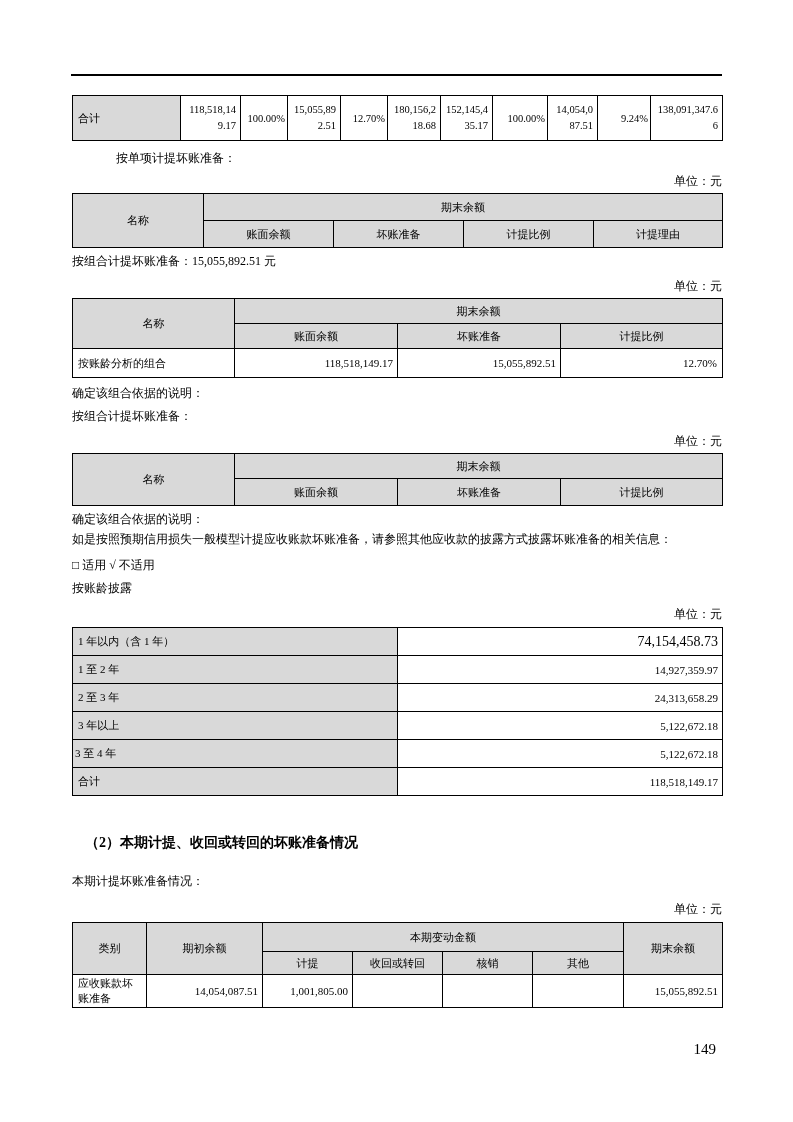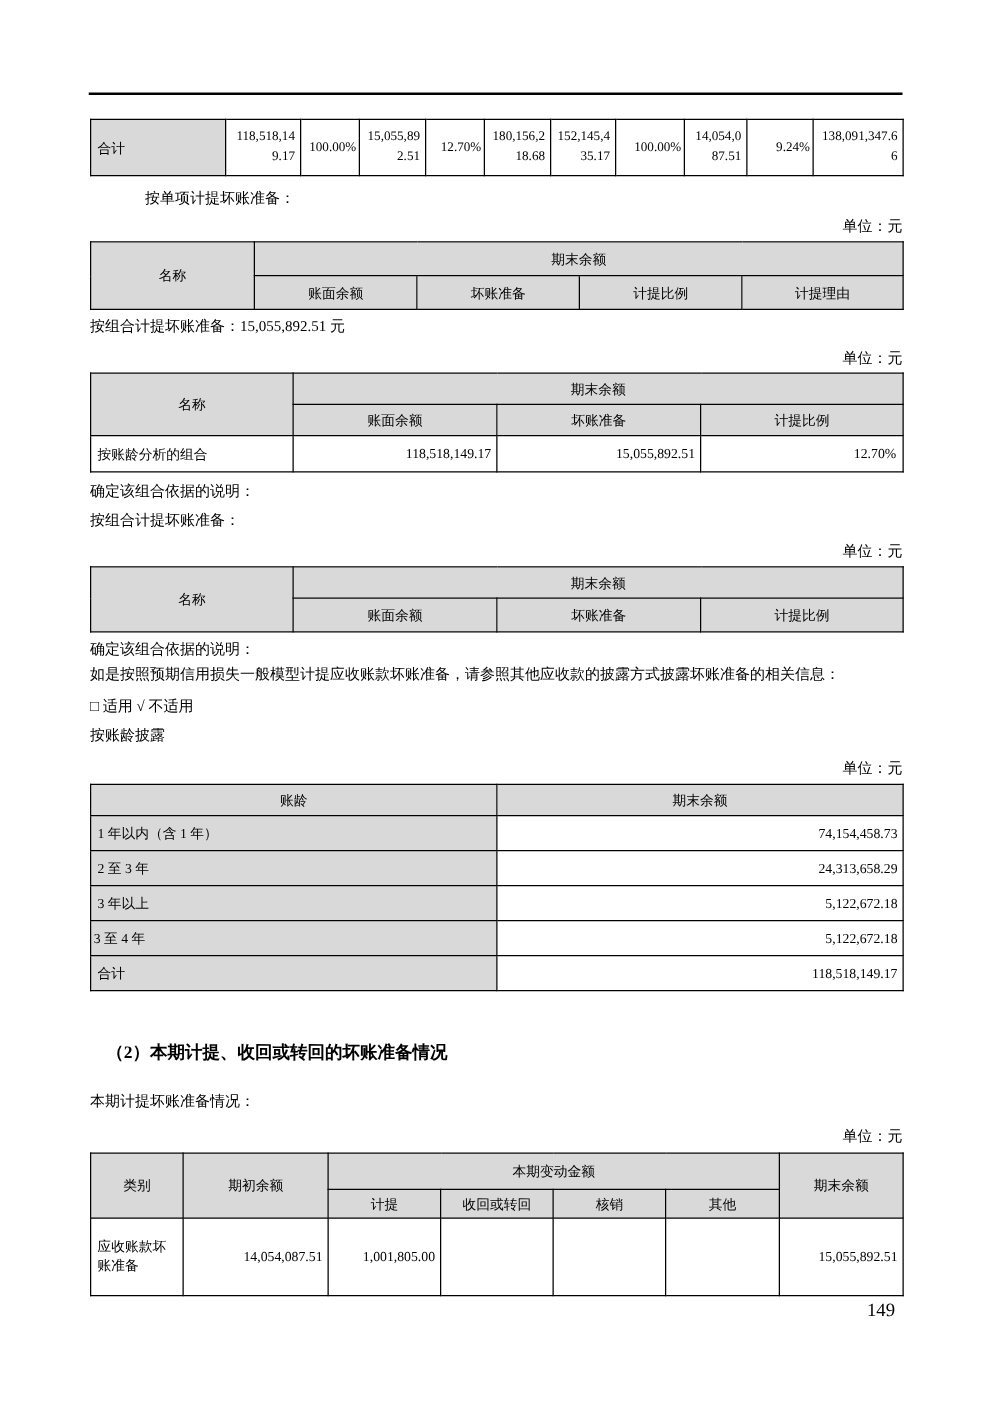--- a/index.html
+++ b/index.html
@@ -27,21 +27,21 @@
   .pct{text-align:right;font-size:10.5px;white-space:nowrap;padding:0 2px;}
   .lbl{text-align:left;}
   .wrap{word-break:break-all;line-height:15px;}
   .indent{padding-left:2px;}
 
   .t1{top:95px;left:72px;}   .t1 tr{height:45px;}
   .t2{top:193px;left:72px;}  .t2 tr{height:27px;}
   .t3{top:298px;left:72px;}  .t3 .r1{height:25px;} .t3 .r2{height:25px;} .t3 .rd{height:29px;}
   .t4{top:453px;left:72px;}  .t4 .r1{height:25px;} .t4 .r2{height:27px;}
   .t5{top:627px;left:72px;}  .t5 .rh{height:25px;} .t5 .rd{height:28px;}
-  .t6{top:922px;left:72px;}  .t6 .r1{height:29px;} .t6 .r2{height:23px;} .t6 .rd{height:62px;}
+  .t6{top:922px;left:72px;}  .t6 .r1{height:29px;} .t6 .r2{height:23px;} .t6 .rd{height:33px;}
 </style>
 </head>
 <body>
 
 <div class="page">
 
   <div class="abs header-rule"></div>
 
   <table class="abs t1">
     <colgroup>
@@ -157,27 +157,27 @@
   <div class="abs tline" style="top:558px;left:72px;">□ 适用 √ 不适用</div>
   <div class="abs tline" style="top:581px;left:72px;">按账龄披露</div>
   <div class="abs tline unit" style="top:607px;">单位：元</div>
 
   <table class="abs t5">
     <colgroup>
         <col style="width:325px">
         <col style="width:325px">
       </colgroup>
     <tbody>
-        <tr class="rh">
-      <td class="shade ctr">账龄</td>
-      <td class="shade ctr">期末余额</td>
-    </tr>
     <tr class="rd">
       <td class="shade lbl">1 年以内（含 1 年）</td>
-      <td class="num" style="font-size:11px">74,154,458.73</td>
+      <td class="num" style="font-size:14px">74,154,458.73</td>
+    </tr>
+    <tr class="rd">
+      <td class="shade lbl">1 至 2 年</td>
+      <td class="num" style="font-size:11px">14,927,359.97</td>
     </tr>
     <tr class="rd">
       <td class="shade lbl">2 至 3 年</td>
       <td class="num" style="font-size:11px">24,313,658.29</td>
     </tr>
     <tr class="rd">
       <td class="shade lbl">3 年以上</td>
       <td class="num" style="font-size:11px">5,122,672.18</td>
     </tr>
     <tr class="rd">

